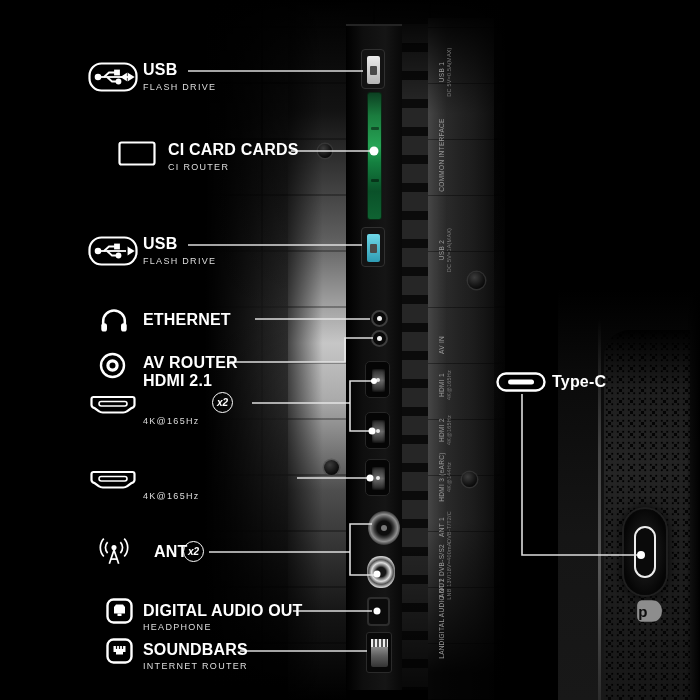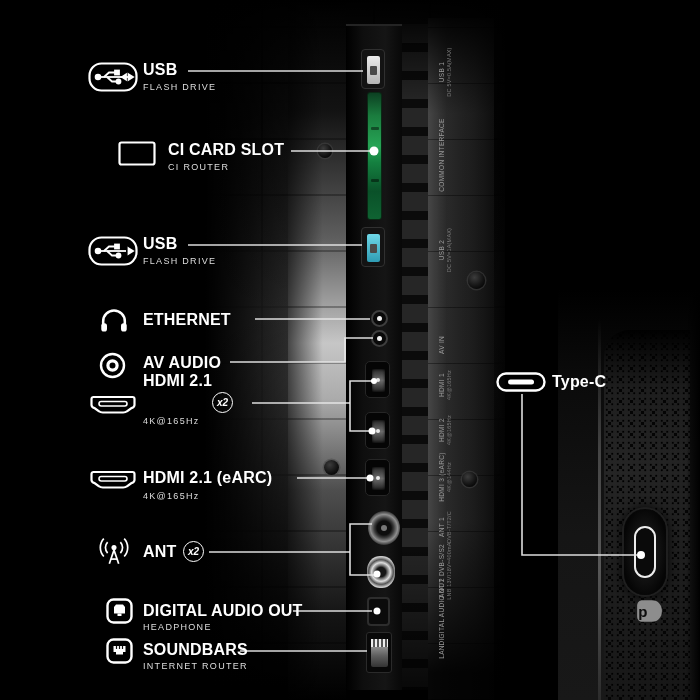--- a/index.html
+++ b/index.html
@@ -239,21 +239,21 @@
       <polyline points="19,15 24,19.5 29,19.5" fill="none"></polyline>
       <circle cx="30.5" cy="19.5" r="2"></circle>
     </g>
   </svg>
   <div class="lbl" style="left:143px;top:62px">USB</div>
   <div class="sub" style="left:143px;top:83px">FLASH DRIVE</div>
 
   <svg class="icon" style="left:118px;top:141px" width="38" height="25" viewBox="0 0 38 25">
     <rect x="1.5" y="1.5" width="35" height="22" rx="2" fill="none" stroke="#fff" stroke-width="2.2"></rect>
   </svg>
-  <div class="lbl" style="left:168px;top:142px">CI CARD SLOT</div>
+  <div class="lbl" style="left:168px;top:142px">CI CARD CARDS</div>
   <div class="sub" style="left:168px;top:163px">CI ROUTER</div>
 
   <svg class="icon" style="left:88px;top:236px" width="50" height="30" viewBox="0 0 50 30">
     <rect x="1.5" y="1.5" width="47" height="27" rx="12" fill="none" stroke="#fff" stroke-width="2.2"></rect>
     <g stroke="#fff" stroke-width="1.8" fill="#fff">
       <circle cx="10" cy="15" r="2.4"></circle>
       <line x1="12" y1="15" x2="38" y2="15"></line>
       <path d="M40.5 12.2 l4.5 2.8 -4.5 2.8 z"></path>
       <polyline points="16,15 21,10.5 27,10.5" fill="none"></polyline>
       <rect x="27" y="8.5" width="4" height="4"></rect>
@@ -268,50 +268,49 @@
     <path d="M5 30 v-8 a17 17 0 0 1 34 0 v8" fill="none" stroke="#fff" stroke-width="4" stroke-linecap="round"></path>
     <rect x="2" y="25" width="9" height="13" rx="4" fill="#fff"></rect>
     <rect x="33" y="25" width="9" height="13" rx="4" fill="#fff"></rect>
   </svg>
   <div class="lbl" style="left:143px;top:312px">ETHERNET</div>
 
   <svg class="icon" style="left:99px;top:352px" width="27" height="27" viewBox="0 0 27 27">
     <circle cx="13.5" cy="13.5" r="11.5" fill="none" stroke="#fff" stroke-width="2.4"></circle>
     <circle cx="13.5" cy="13.5" r="4.6" fill="none" stroke="#fff" stroke-width="3.2"></circle>
   </svg>
-  <div class="lbl" style="left:143px;top:355px">AV AUDIO</div>
+  <div class="lbl" style="left:143px;top:355px">AV ROUTER</div>
 
   <svg class="icon" style="left:90px;top:395px" width="46" height="20" viewBox="0 0 46 20">
     <path d="M3.5 2 h39 a2 2 0 0 1 2 2 v6 c0 1.8 -1.4 2.6 -3 3.1 l-4.5 3.2 c-1 0.9 -2.2 1.2 -3.8 1.2 h-20.4 c-1.6 0 -2.8 -0.3 -3.8 -1.2 l-4.5 -3.2 c-1.6 -0.5 -3 -1.3 -3 -3.1 v-6 a2 2 0 0 1 2 -2 z" fill="none" stroke="#fff" stroke-width="2.2"></path>
     <rect x="9" y="6.5" width="28" height="4.5" rx="2.2" fill="none" stroke="#fff" stroke-width="1.6"></rect>
   </svg>
   <div class="lbl" style="left:143px;top:373px">HDMI 2.1</div>
   <div class="badge" style="left:212px;top:392px">x2</div>
   <div class="sub" style="left:143px;top:417px">4K@165Hz</div>
 
   <svg class="icon" style="left:90px;top:470px" width="46" height="20" viewBox="0 0 46 20">
     <path d="M3.5 2 h39 a2 2 0 0 1 2 2 v6 c0 1.8 -1.4 2.6 -3 3.1 l-4.5 3.2 c-1 0.9 -2.2 1.2 -3.8 1.2 h-20.4 c-1.6 0 -2.8 -0.3 -3.8 -1.2 l-4.5 -3.2 c-1.6 -0.5 -3 -1.3 -3 -3.1 v-6 a2 2 0 0 1 2 -2 z" fill="none" stroke="#fff" stroke-width="2.2"></path>
     <rect x="9" y="6.5" width="28" height="4.5" rx="2.2" fill="none" stroke="#fff" stroke-width="1.6"></rect>
   </svg>
-  <div class="lbl" style="left:143px;top:470px">HDMI 2.1 (eARC)</div>
   <div class="sub" style="left:143px;top:492px">4K@165Hz</div>
 
   <svg class="icon" style="left:97px;top:534px" width="34" height="34" viewBox="0 0 40 40">
     <g stroke="#fff" stroke-width="2" fill="none">
       <path d="M12.5 9.5 a9.5 9.5 0 0 0 0 13"></path>
       <path d="M27.5 9.5 a9.5 9.5 0 0 1 0 13"></path>
       <path d="M8 5.5 a15.5 15.5 0 0 0 0 21"></path>
       <path d="M32 5.5 a15.5 15.5 0 0 1 0 21"></path>
       <path d="M20 19 L14.5 35"></path>
       <path d="M20 19 L25.5 35"></path>
       <path d="M16.4 29.5 h7.2"></path>
     </g>
     <circle cx="20" cy="16" r="3" fill="#fff"></circle>
   </svg>
-  <div class="lbl" style="left:143px;top:544px">ANT</div>
+  <div class="lbl" style="left:154px;top:544px">ANT</div>
   <div class="badge" style="left:183px;top:541px">x2</div>
 
   <svg class="icon" style="left:106px;top:598px" width="27" height="26" viewBox="0 0 27 26">
     <rect x="1.5" y="1.5" width="24" height="23" rx="6" fill="none" stroke="#fff" stroke-width="2.4"></rect>
     <path d="M8 9 l2 -2.5 h7 l2 2.5 v6.5 h-11 z" fill="#fff"></path>
     <rect x="11.5" y="15.5" width="4" height="2.5" fill="#fff"></rect>
   </svg>
   <div class="lbl" style="left:143px;top:603px">DIGITAL AUDIO OUT</div>
   <div class="sub" style="left:143px;top:623px">HEADPHONE</div>
 

